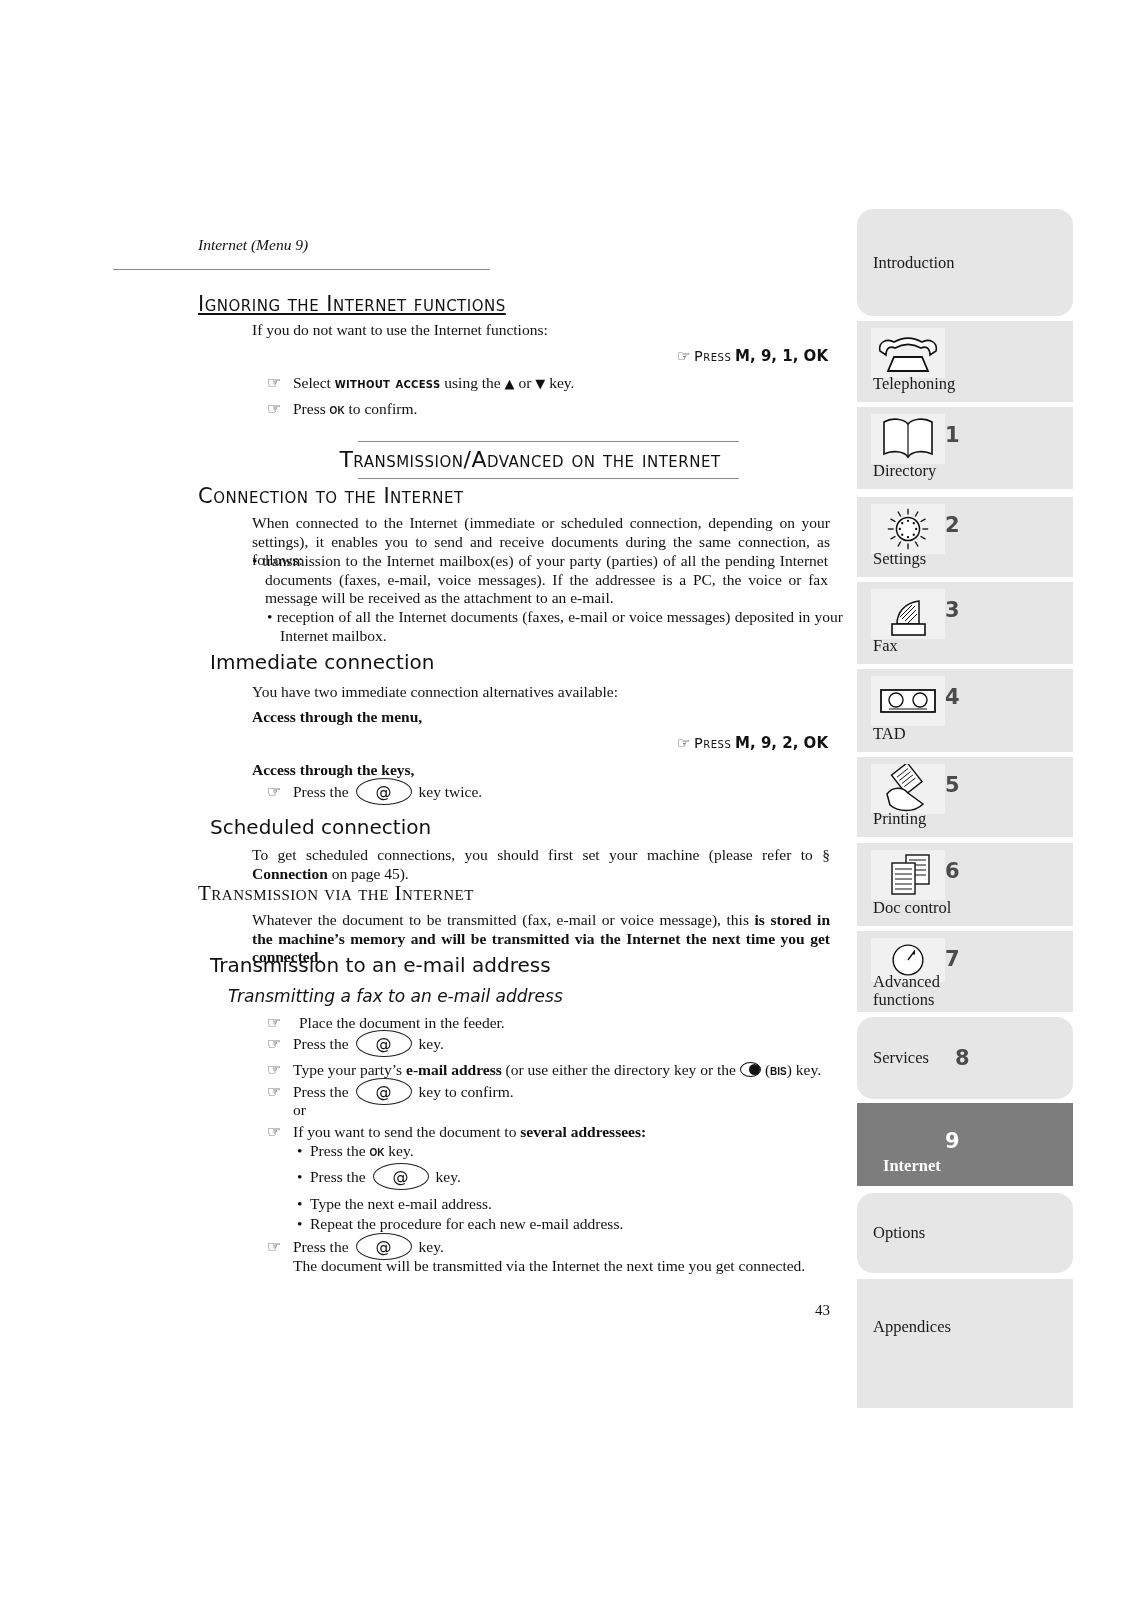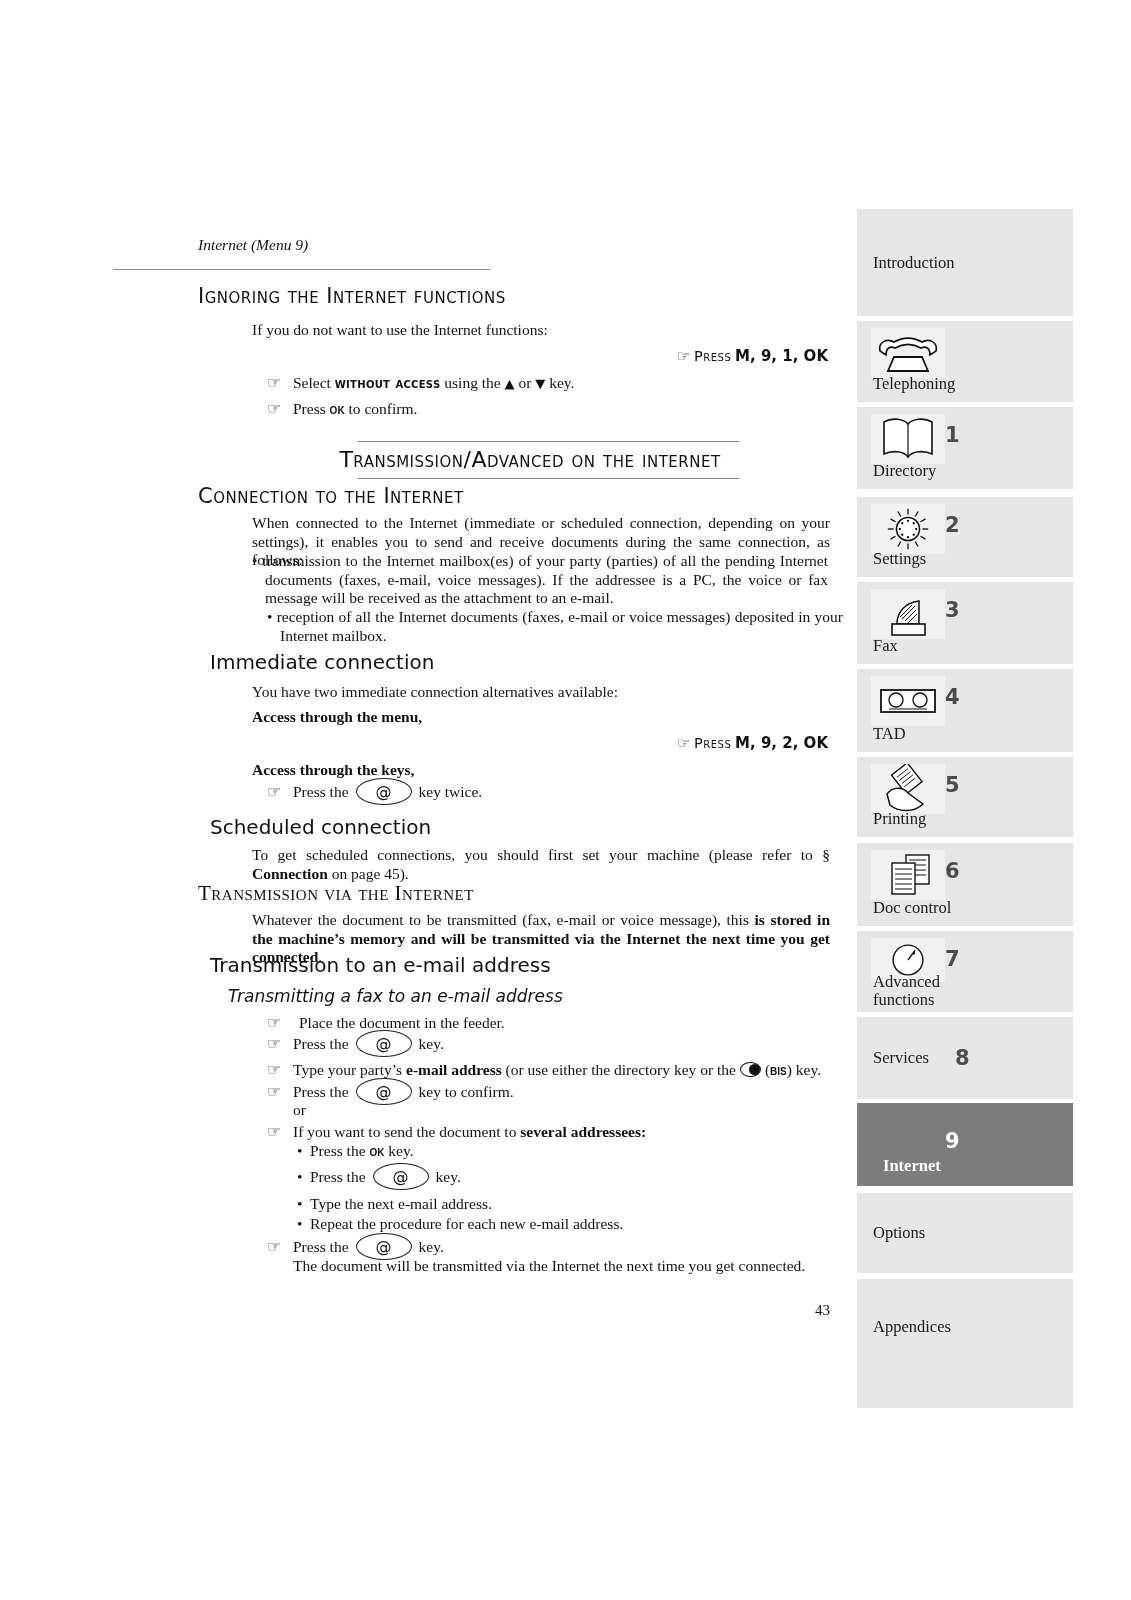--- a/index.html
+++ b/index.html
@@ -33,37 +33,37 @@
   .bis::after{content:"";position:absolute;right:0px;top:0.5px;width:11px;height:11px;border-radius:50%;background:#111;}
   .banner-title{font-family:"DejaVu Sans",sans-serif;font-variant:small-caps;font-size:22px;letter-spacing:.5px;text-align:center;}
   .pagenum{font-size:15px;text-align:right;}
   
   .tab{position:absolute;left:857px;width:216px;background:#e6e6e6;}
   .tab .lbl{position:absolute;left:16px;bottom:8px;font-size:16.5px;color:#1a1a1a;}
   .tab .num{position:absolute;left:88px;top:16px;font-family:"DejaVu Sans",sans-serif;
             font-weight:bold;font-size:21px;color:#4b4b4b;}
   .tab .icon{position:absolute;left:14px;top:7px;width:74px;height:50px;display:flex;
              align-items:center;justify-content:center;background:rgba(255,255,255,.45);}
-  .tab.center{display:flex;align-items:center;}
+  .tab.center{display:flex;align-items:center;border-radius:16px;}
   .tab.center .lbl{position:static;margin-left:16px;}
   .tab.center .num{position:static;margin-left:26px;top:auto;}
   .tab.active{background:#7d7d7d;}
   .tab.active .lbl{color:#fff;font-weight:bold;left:26px;bottom:10px;}
   .tab.active .num{color:#fff;top:26px;}
   svg{display:block;}
 </style>
 </head>
 <body>
 
 <div class="page">
 
   <div class="abs runhead" style="left:198px;top:236px;">Internet (Menu 9)</div>
   <div class="abs rule" style="left:113px;top:269px;width:377px;"></div>
 
-  <div class="abs h1" style="left:198px;top:284px;">Ignoring the Internet functions</div>
+  <div class="abs h1" style="left:198px;top:292px;text-decoration:underline;">Ignoring the Internet functions</div>
 
   <div class="abs body-p" style="left:252px;top:321px;width:578px;">If you do not want to use the Internet functions:</div>
 
   <div class="abs pressline" style="left:113px;top:347px;width:715px;">
     <span class="hand">☞</span>
     <span class="presscaps">Press</span>
     <span class="keysb">M, 9, 1, OK</span>
   </div>
 
   <div class="abs instr" style="left:267px;top:373px;width:560px;">

